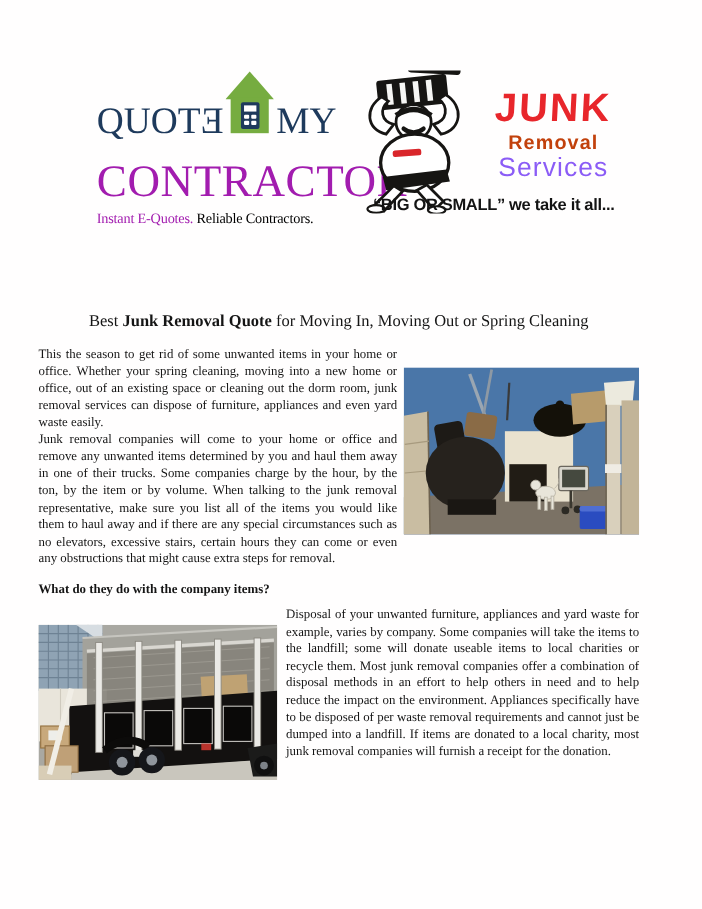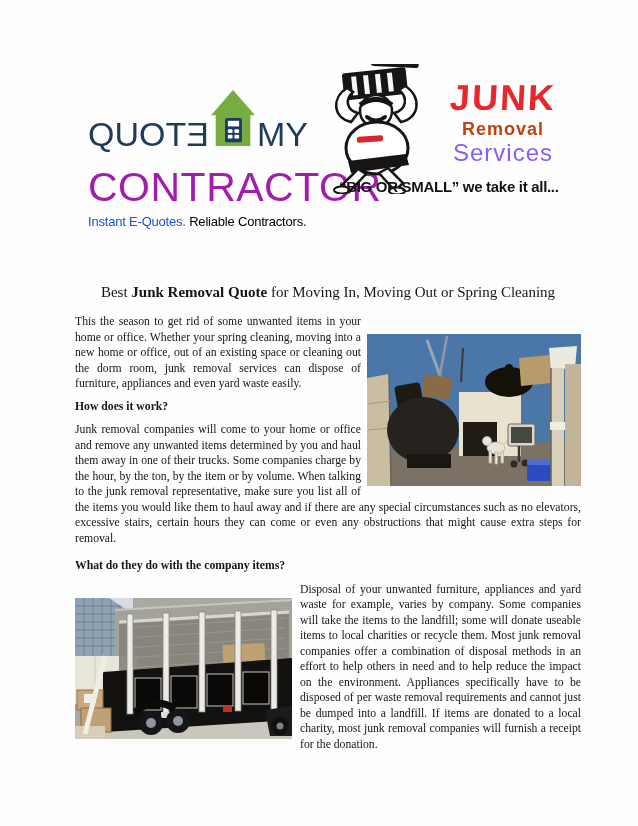--- a/index.html
+++ b/index.html
@@ -4,39 +4,39 @@
 <style>
   html,body { margin:0; padding:0; background:#ffffff; }
   .page {
     position:relative; width:638px; height:826px; background:#fffefe;
     overflow:hidden; font-family:"Liberation Serif", serif; color:#151515;
   }
 
   
   .header { position:relative; height:281px; }
 
-  .logo-qmc { position:absolute; left:88px; top:89px; width:240px; font-family:Liberation Sans, sans-serif; }
+  .logo-qmc { position:absolute; left:88px; top:64px; width:240px; font-family:Liberation Serif, serif; }
   .qmc-row1 { display:flex; align-items:flex-end; color:#1e3a5c; font-size:34px; line-height:1; letter-spacing:0px; }
   .qmc-row1 .seg { display:inline-block; }
   .qmc-house { margin:0 2px -1px 2px; }
   .qmc-row2 { color:#a21caf; font-size:41px; line-height:1; margin-top:16px; letter-spacing:0.5px; }
   .qmc-tagline { font-size:13px; margin-top:6px; letter-spacing:-0.2px; }
-  .qmc-tagline .dark { color:#1d4ed8; }
+  .qmc-tagline .dark { color:#a21caf; }
   .qmc-tagline .green { color:#000000; }
 
   .logo-junk { position:absolute; left:327px; top:60px; width:250px; height:142px; font-family:"Liberation Sans", sans-serif; }
   .junk-mascot { position:absolute; left:0; top:4px; }
   .junk-text { position:absolute; left:104px; top:20px; width:144px; text-align:center; }
   .junk-word { color:#e8262b; font-size:36px; font-weight:700; line-height:1; letter-spacing:2px; transform:skewX(-3deg); }
   .junk-removal { color:#c2410c; font-size:18px; font-weight:700; line-height:1; margin-top:4px; letter-spacing:1px; }
   .junk-services { color:#8b5cf6; font-size:24px; font-weight:400; line-height:1; margin-top:3px; letter-spacing:1px; }
   .junk-tagline { position:absolute; left:12px; top:118px; width:250px; color:#131313; font-size:15px; font-weight:700; letter-spacing:-0.3px; white-space:nowrap; }
 
   
-  .content { padding:0 57px 0 75px; font-size:11.7px; line-height:15.5px; text-align:justify; }
+  .content { padding:0 57px 0 35px; font-size:11.7px; line-height:15.5px; text-align:justify; }
   .doc-title { text-align:center; font-size:15px; line-height:18px; margin:2px 0 13px 0; font-weight:400; }
   .doc-title b { font-weight:700; }
   .content p { margin:0; }
   .content h3 { font-size:11.7px; line-height:15.5px; font-weight:700; }
   h3.h-how  { margin:7px 0 8px 0; }
   h3.h-what { margin:12px 0 8px 0; clear:both; }
   .section:after { content:""; display:block; clear:both; }
 
   .photo-right { float:right; width:214px; height:152px; margin:20px 0 6px 6px; }
   .photo-left  { float:left;  width:217px; height:141px; margin:16.5px 8px 6px 0; }
@@ -150,21 +150,20 @@
           </g>
           <rect x="160" y="126" width="25" height="21" rx="2" fill="#2a4cc0"></rect>
           <rect x="160" y="126" width="25" height="5" rx="2" fill="#4f6ed2"></rect>
           <rect x="184" y="34" width="13" height="118" fill="#d9d0bc"></rect>
           <line x1="184" y1="34" x2="184" y2="152" stroke="#6d6453" stroke-width="1.5"></line>
           <rect x="183" y="88" width="15" height="8" fill="#efece4"></rect>
           <rect x="198" y="30" width="16" height="122" fill="#c2b498"></rect>
         </svg>
       </span>
       <p class="intro">This the season to get rid of some unwanted items in your home or office. Whether your spring cleaning, moving into a new home or office, out of an existing space or cleaning out the dorm room, junk removal services can dispose of furniture, appliances and even yard waste easily.</p>
-      <h3 class="h-how">How does it work?</h3>
       <p>Junk removal companies will come to your home or office and remove any unwanted items determined by you and haul them away in one of their trucks. Some companies charge by the hour, by the ton, by the item or by volume. When talking to the junk removal representative, make sure you list all of the items you would like them to haul away and if there are any special circumstances such as no elevators, excessive stairs, certain hours they can come or even any obstructions that might cause extra steps for removal.</p>
     </div>
 
     <div class="section">
       <h3 class="h-what">What do they do with the company items?</h3>
       <p>
         <span class="photo-left">
           <svg width="217" height="141" viewBox="0 0 217 141">
             <rect width="217" height="141" fill="#a9a8a2"></rect>
             <rect x="0" y="0" width="58" height="60" fill="#8fa3b4"></rect>

